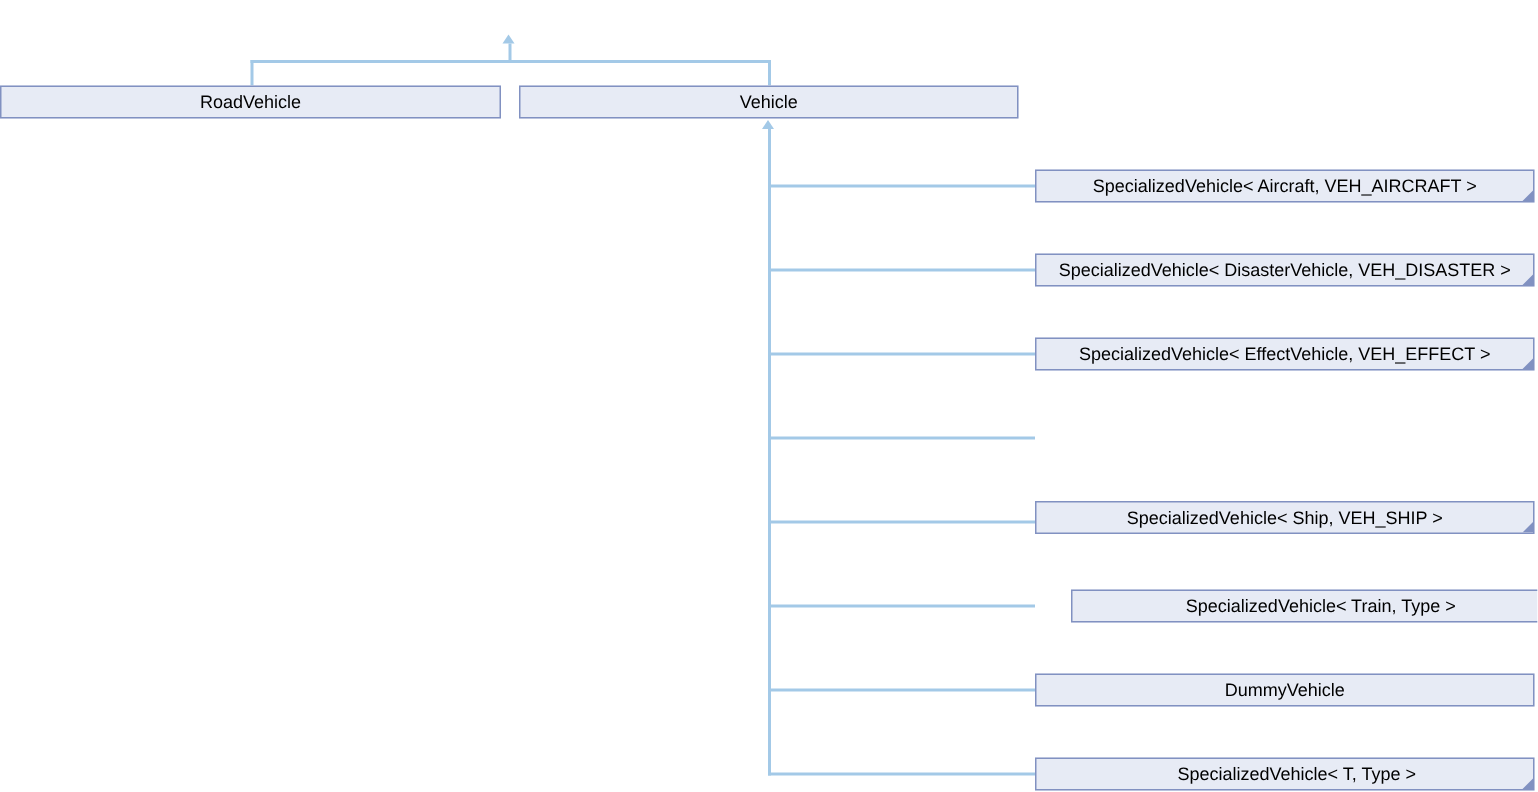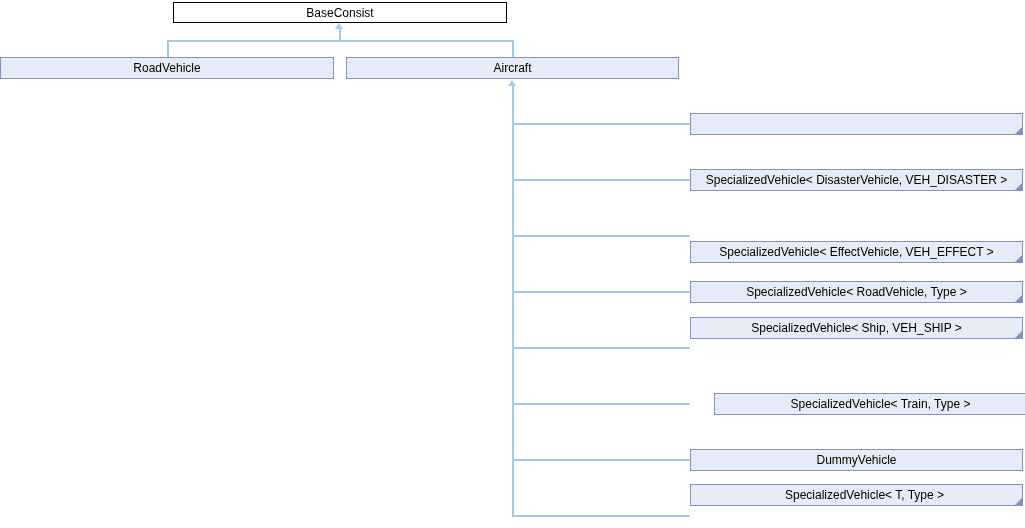--- a/index.html
+++ b/index.html
@@ -54,72 +54,66 @@
     border-bottom: 6.5px solid var(--edge, #A3C9E7);
   }
   
   .w-child { left: 690px; width: 333px; height: 22px; }
 </style>
 </head>
 <body>
 
 <div id="canvas">
 
-  <div class="node root" style="left:173px; top:2px; width:334px; height:21px;">
-    <span class="lbl">BaseConsist</span>
-  </div>
 
   <div class="arrow-up" style="left:335px; top:23px;"></div>
   <div class="edge v" style="left:339px; top:29px; height:12px;"></div>
   <div class="edge h" style="left:167px; top:40px; width:346px;"></div>
   <div class="edge v" style="left:167px; top:40px; height:17px;"></div>
   <div class="edge v" style="left:512px; top:40px; height:17px;"></div>
 
   <div class="node" style="left:0px; top:57px; width:334px; height:22px;">
     <span class="lbl">RoadVehicle</span>
   </div>
   <div class="node" style="left:346px; top:57px; width:333px; height:22px;">
-    <span class="lbl">Aircraft</span>
+    <span class="lbl">Vehicle</span>
   </div>
 
   <div class="arrow-up" style="left:508px; top:80px;"></div>
   <div class="edge v" style="left:512px; top:86px; height:430.5px;"></div>
   <div class="edge h" style="left:512px; top:123px; width:178px;"></div>
   <div class="edge h" style="left:512px; top:179px; width:178px;"></div>
   <div class="edge h" style="left:512px; top:235px; width:178px;"></div>
   <div class="edge h" style="left:512px; top:291px; width:178px;"></div>
   <div class="edge h" style="left:512px; top:347px; width:178px;"></div>
   <div class="edge h" style="left:512px; top:403px; width:178px;"></div>
   <div class="edge h" style="left:512px; top:459px; width:178px;"></div>
   <div class="edge h" style="left:512px; top:515px; width:178px;"></div>
 
   <div class="node w-child" style="top:113px;">
+    <span class="lbl">SpecializedVehicle&lt; Aircraft, VEH_AIRCRAFT &gt;</span>
     <span class="corner"></span>
   </div>
   <div class="node w-child" style="top:169px;text-align:center;">
     <span class="lbl">SpecializedVehicle&lt; DisasterVehicle, VEH_DISASTER &gt;</span>
     <span class="corner"></span>
   </div>
-  <div class="node w-child" style="top:225px;margin-top:16px;">
+  <div class="node w-child" style="top:225px;">
     <span class="lbl">SpecializedVehicle&lt; EffectVehicle, VEH_EFFECT &gt;</span>
     <span class="corner"></span>
   </div>
-  <div class="node w-child" style="top:281px;">
-    <span class="lbl">SpecializedVehicle&lt; RoadVehicle, Type &gt;</span>
-    <span class="corner"></span>
-  </div>
-  <div class="node w-child" style="top:317px;">
+  <div class="node w-child" style="top:334px;">
     <span class="lbl">SpecializedVehicle&lt; Ship, VEH_SHIP &gt;</span>
     <span class="corner"></span>
   </div>
   <div class="node w-child" style="top:393px;margin-left:24px;">
     <span class="lbl">SpecializedVehicle&lt; Train, Type &gt;</span>
     <span class="corner"></span>
   </div>
   <div class="node w-child" style="top:449px;">
     <span class="lbl">DummyVehicle</span>
   </div>
-  <div class="node w-child" style="top:484px;padding-left:16px;">
+  <div class="node w-child" style="top:505px;padding-left:16px;">
     <span class="lbl">SpecializedVehicle&lt; T, Type &gt;</span>
     <span class="corner"></span>
   </div>
 
 </div>
 
 </body></html>

